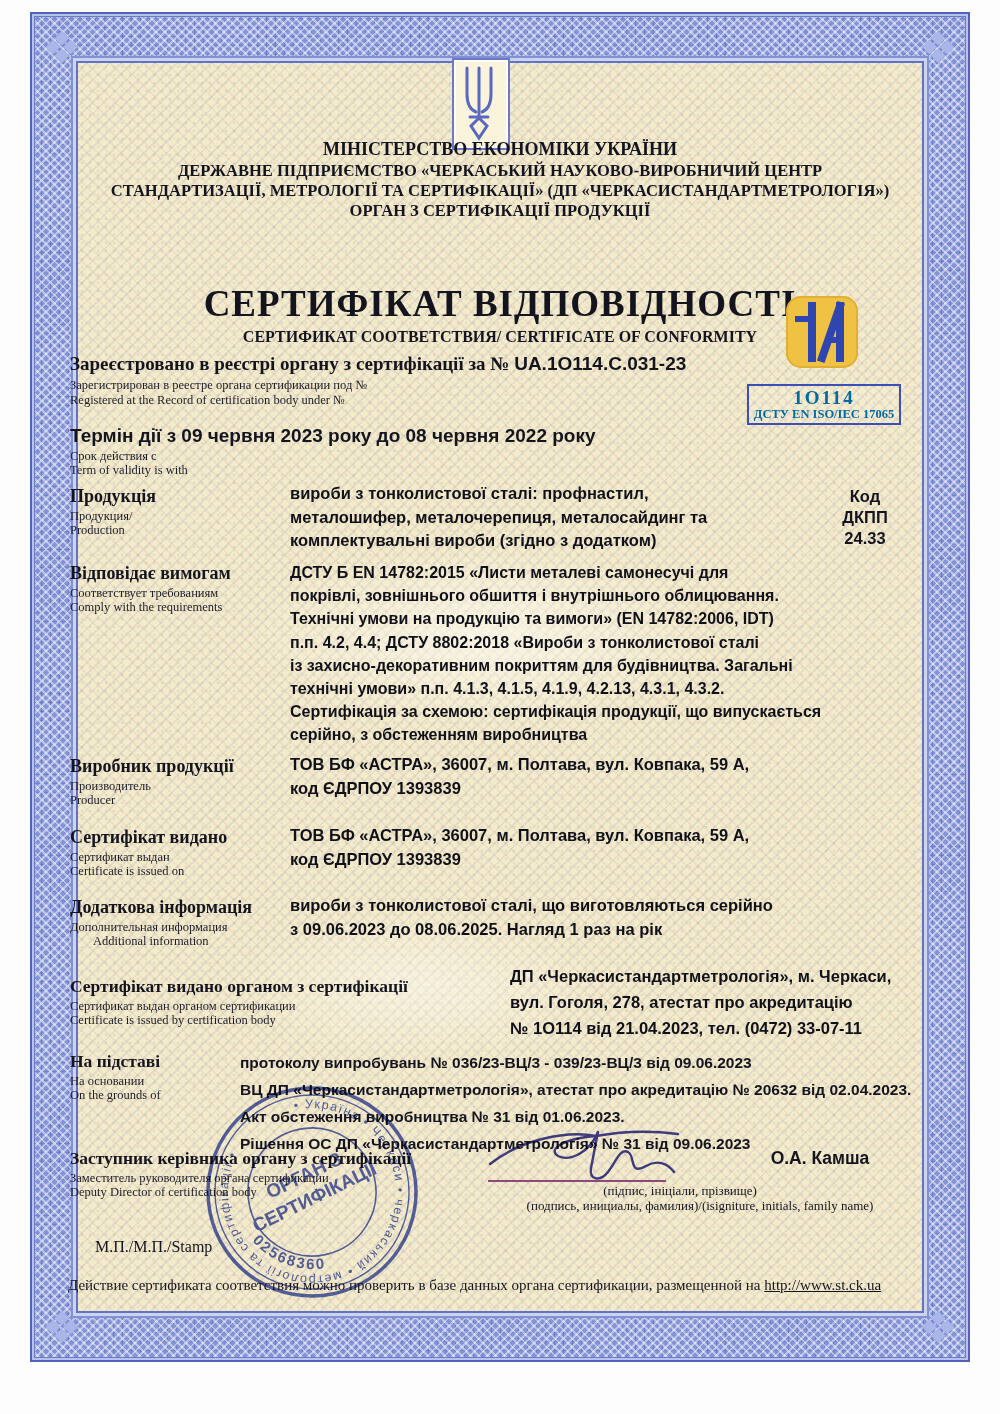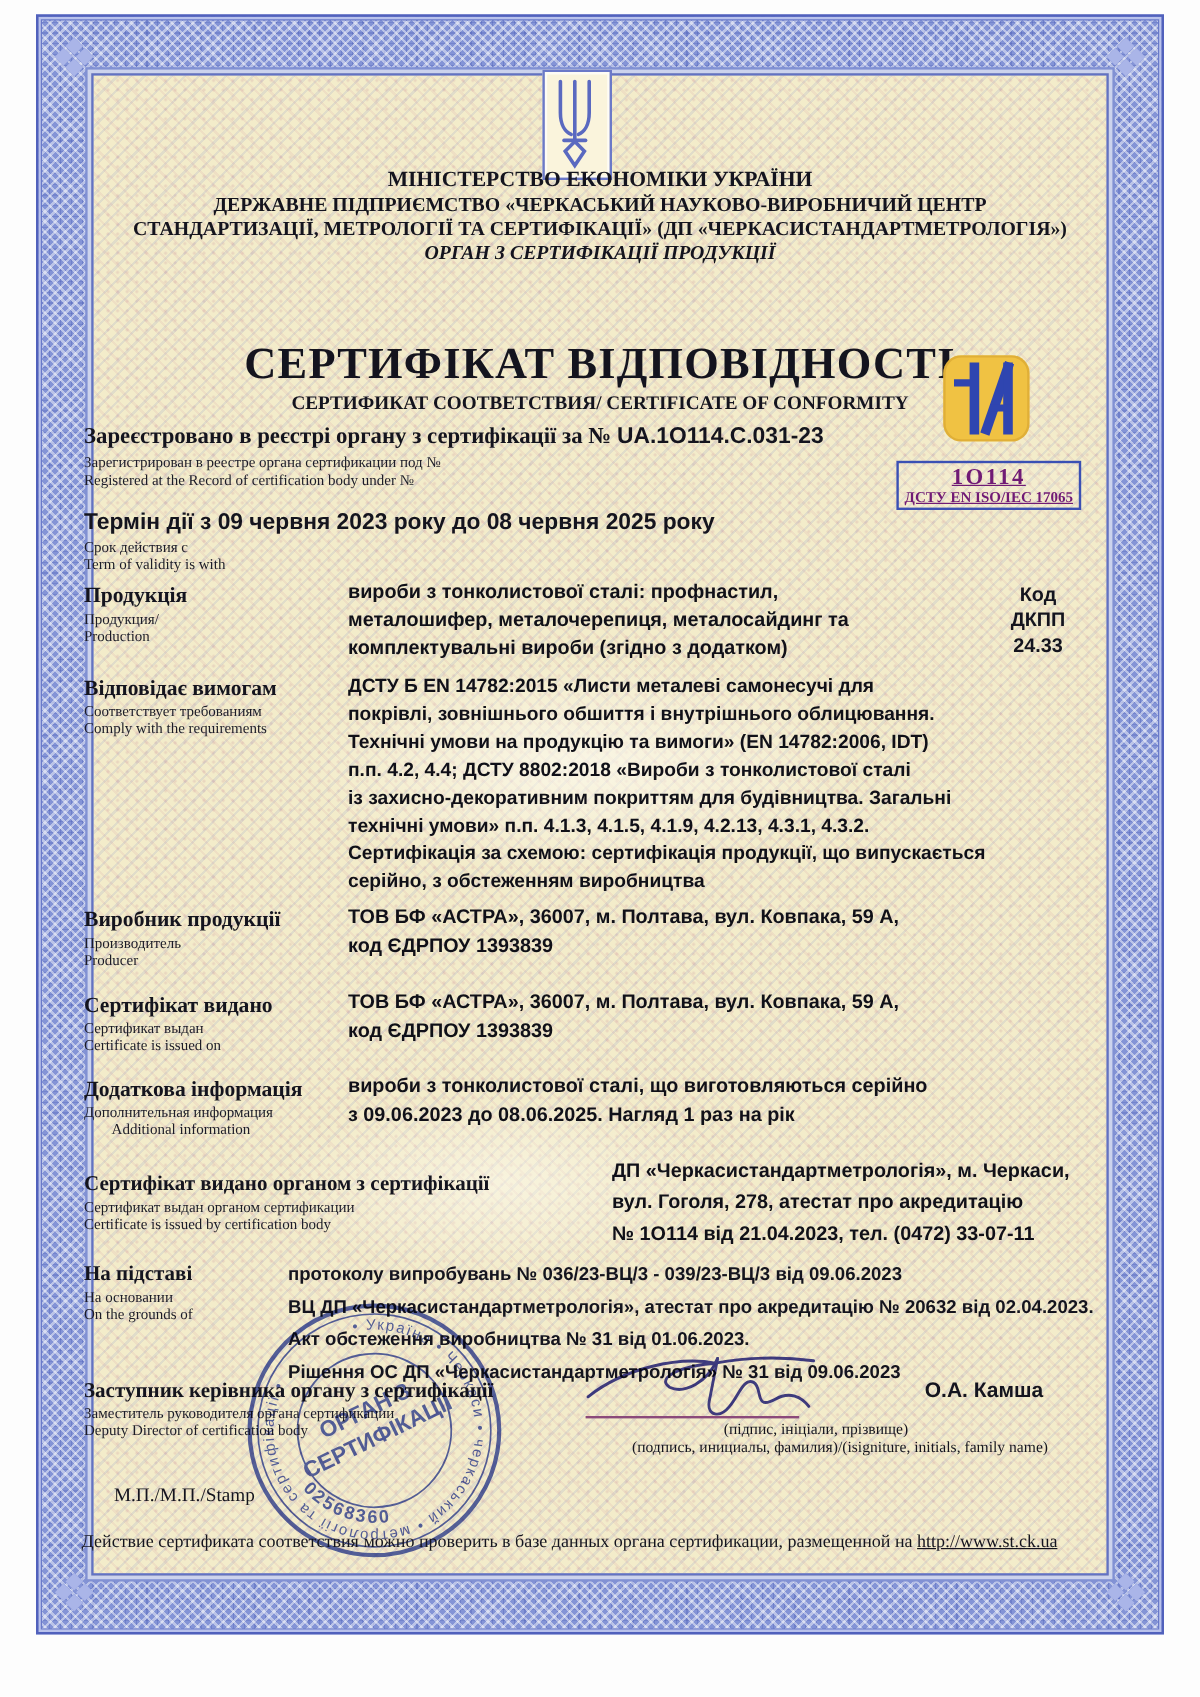--- a/index.html
+++ b/index.html
@@ -57,21 +57,21 @@
   .val{font-size:16.5px;line-height:23.5px;color:#101018;}
   .footer-line{font-size:15px;line-height:23.5px;}
   .u{text-decoration:underline;}
   
   .shield{position:absolute;left:452px;top:58px;width:54px;height:88px;background:#faf4dc;
           border:2px solid #6b79c8;box-shadow:inset 0 0 0 2px rgba(255,255,255,.7);}
   
   .acc-logo{position:absolute;left:786px;top:296px;width:72px;height:72px;border-radius:15px;
             background:#f0c243;box-shadow:inset 0 0 0 2px rgba(175,120,20,.25);}
   .acc-box{position:absolute;left:747px;top:384px;width:150px;height:37px;border:2px solid #3a50b4;
-           color:#701a75;text-align:center;background:rgba(255,255,255,.08);text-decoration:underline;}
+           color:#0369a1;text-align:center;background:rgba(255,255,255,.08);}
   .acc-num{font-size:19px;line-height:20px;letter-spacing:2px;font-weight:bold;}
   .acc-std{font-size:12.5px;line-height:13px;font-weight:bold;}
   
   .stamp{position:absolute;left:200px;top:1080px;width:224px;height:224px;transform:rotate(-12deg);
          opacity:.88;mix-blend-mode:multiply;}
   .sig{position:absolute;left:478px;top:1112px;width:230px;height:78px;mix-blend-mode:multiply;}
   .sigline{position:absolute;left:488px;top:1180px;width:178px;border-top:2px solid #8b4a7a;}
 </style>
 </head>
 <body>
@@ -100,21 +100,21 @@
           <path d="M37 8 V34 C37 44 33 50 28 52"></path>
           <path d="M16 57 H34"></path>
           <path d="M25 58 L17 66 L25 78 L33 66 Z"></path>
         </g>
       </svg>
     </div>
 
     <div class="abs ctr serifB" style="left:70px;top:139px;width:860px;font-size:18px;line-height:20px;">МІНІСТЕРСТВО ЕКОНОМІКИ УКРАЇНИ</div>
     <div class="abs ctr serifB" style="left:70px;top:161px;width:860px;font-size:16.5px;line-height:19px;">ДЕРЖАВНЕ ПІДПРИЄМСТВО «ЧЕРКАСЬКИЙ НАУКОВО-ВИРОБНИЧИЙ ЦЕНТР</div>
     <div class="abs ctr serifB" style="left:60px;top:181px;width:880px;font-size:16.5px;line-height:19px;">СТАНДАРТИЗАЦІЇ, МЕТРОЛОГІЇ ТА СЕРТИФІКАЦІЇ» (ДП «ЧЕРКАСИСТАНДАРТМЕТРОЛОГІЯ»)</div>
-    <div class="abs ctr serifB" style="left:70px;top:201px;width:860px;font-size:16.5px;line-height:19px;font-style:italic;">ОРГАН З СЕРТИФІКАЦІЇ ПРОДУКЦІЇ</div>
+    <div class="abs ctr serifB" style="left:70px;top:201px;width:860px;font-size:16.5px;line-height:19px;">ОРГАН З СЕРТИФІКАЦІЇ ПРОДУКЦІЇ</div>
 
     <div class="abs ctr serifB" style="left:70px;top:284px;width:860px;font-size:37px;line-height:40px;letter-spacing:1px;">СЕРТИФІКАТ ВІДПОВІДНОСТІ</div>
     <div class="abs ctr serifB" style="left:70px;top:328px;width:860px;font-size:16px;line-height:18px;">СЕРТИФИКАТ СООТВЕТСТВИЯ/ CERTIFICATE OF CONFORMITY</div>
 
     <div class="acc-logo">
       <svg width="72" height="72" viewBox="0 0 72 72">
         <g stroke="#2f45b0" fill="none" stroke-linecap="square">
           <path d="M12 23 H24" stroke-width="6"></path>
           <path d="M26 10 V62" stroke-width="8"></path>
           <path d="M54 10 L36 62" stroke-width="8"></path>
@@ -127,21 +127,21 @@
       <div class="acc-num" style="font-family:'Liberation Serif',serif;margin-top:2px;">1О114</div>
       <div class="acc-std" style="font-family:'Liberation Serif',serif;">ДСТУ EN ISO/IEC 17065</div>
     </div>
 
     <div class="abs" style="left:70px;top:352px;width:760px;font-size:19px;line-height:23px;">
       <span class="serifB">Зареєстровано в реєстрі органу з сертифікації за № </span><span class="sansB">UA.1О114.С.031-23</span>
     </div>
     <div class="abs sub" style="left:70px;top:378px;width:600px;">Зарегистрирован в реестре органа сертификации под №</div>
     <div class="abs sub" style="left:70px;top:393px;width:600px;">Registered at the Record of certification body under №</div>
 
-    <div class="abs sansB" style="left:70px;top:425px;width:760px;font-size:19px;line-height:22px;">Термін дії з 09 червня 2023 року  до  08 червня 2025 року</div>
+    <div class="abs sansB" style="left:70px;top:425px;width:760px;font-size:19px;line-height:22px;">Термін дії з 09 червня 2023 року  до  08 червня 2022 року</div>
     <div class="abs sub" style="left:70px;top:449px;width:400px;">Срок действия с</div>
     <div class="abs sub" style="left:70px;top:463px;width:400px;">Term of validity is with</div>
 
     <div class="abs serifB label" style="left:70px;top:486px;">Продукція</div>
     <div class="abs sub" style="left:70px;top:509px;">Продукция/</div>
     <div class="abs sub" style="left:70px;top:523px;">Production</div>
     <div class="abs sansB val ml" style="left:290px;top:482px;width:520px;">вироби з тонколистової сталі: профнастил,
 металошифер, металочерепиця, металосайдинг та
 комплектувальні вироби (згідно з додатком)</div>
     <div class="abs ctr sansB" style="left:795px;top:486px;width:140px;font-size:16.5px;line-height:21px;">

